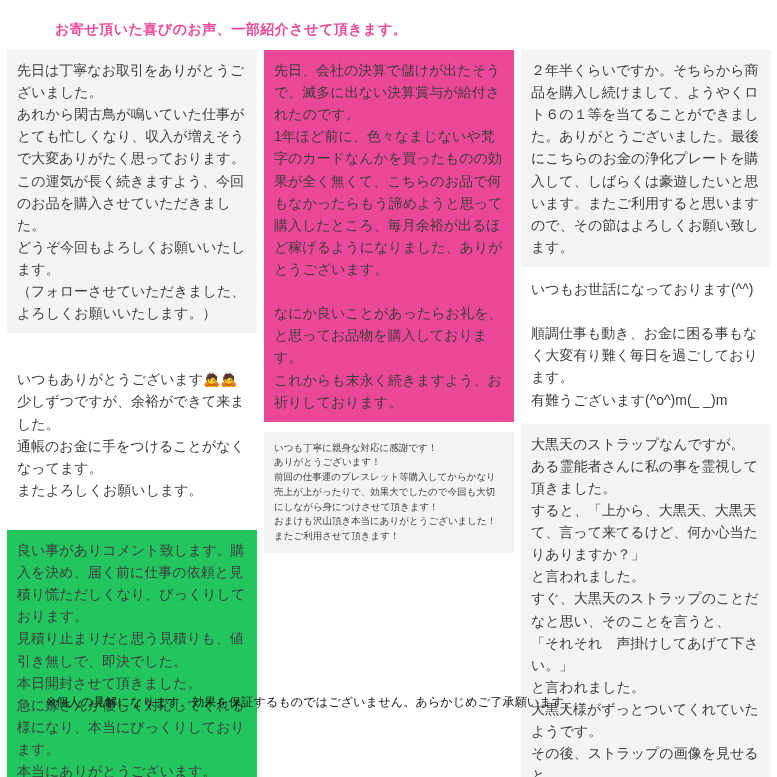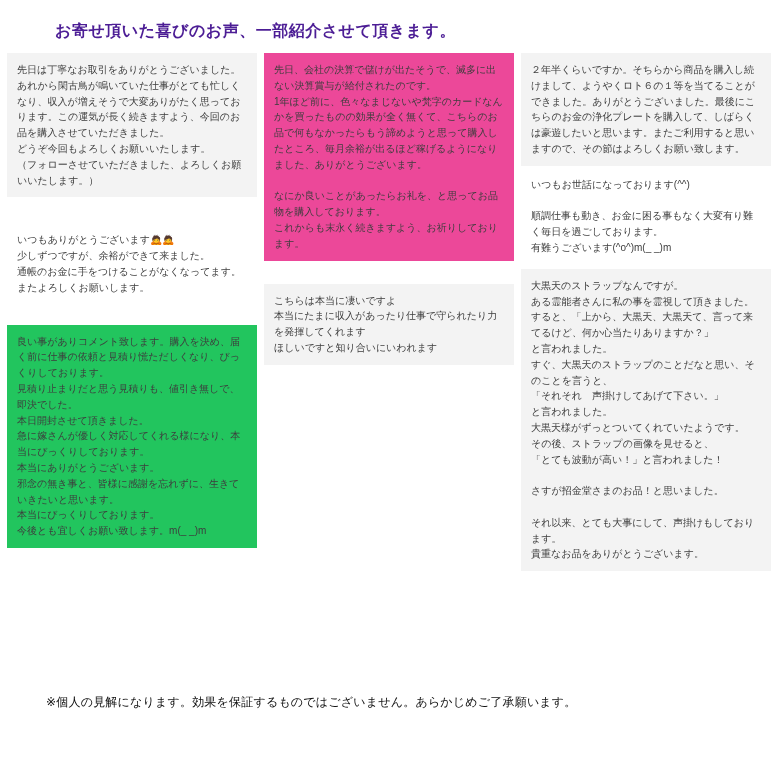--- a/index.html
+++ b/index.html
@@ -8,41 +8,41 @@
     background: #ffffff;
     font-family: "Liberation Sans", "DejaVu Sans", sans-serif;
   }
   body {
     height: 777px;
     overflow: hidden;
     position: relative;
   }
   .page-title {
     margin: 21px 0 0 55px;
-    font-size: 16px;
+    font-size: 14px;
     font-weight: bold;
-    color: #4c1d95;
+    color: #ec4899;
     letter-spacing: 0.5px;
   }
   .columns {
     display: flex;
     align-items: flex-start;
     gap: 7px;
     padding: 0 7px;
     margin-top: 11px;
   }
   .column {
     width: 250px;
     flex: 0 0 250px;
     display: flex;
     flex-direction: column;
   }
   .block {
     width: 100%;
-    font-size: 10px;
+    font-size: 14px;
     line-height: 1.58;
     color: #3d3d3d;
     white-space: pre-line;
     padding: 9px 10px;
   }
   .block.gray {
     background: #f3f3f3;
   }
   .block.plain {
     background: transparent;
@@ -85,23 +85,25 @@
 本当にびっくりしております。
 今後とも宜しくお願い致します。m(_ _)m</div>
   </div>
 
   <div class="column">
     <div class="block gray" style="background: #ec4899;">先日、会社の決算で儲けが出たそうで、滅多に出ない決算賞与が給付されたのです。
 1年ほど前に、色々なまじないや梵字のカードなんかを買ったものの効果が全く無くて、こちらのお品で何もなかったらもう諦めようと思って購入したところ、毎月余裕が出るほど稼げるようになりました、ありがとうございます。
 
 なにか良いことがあったらお礼を、と思ってお品物を購入しております。
 これからも末永く続きますよう、お祈りしております。</div>
-    <div class="block gray" style="margin-top: 23px; background: rgb(243, 243, 243);">こちらは本当に凄いですよ
-本当にたまに収入があったり仕事で守られたり力を発揮してくれます
-ほしいですと知り合いにいわれます</div>
+    <div class="block gray small" style="margin-top: 10px; background: rgb(243, 243, 243);">いつも丁寧に親身な対応に感謝です！
+ありがとうございます！
+前回の仕事運のブレスレット等購入してからかなり売上が上がったりで、効果大でしたので今回も大切にしながら身につけさせて頂きます！
+おまけも沢山頂き本当にありがとうございました！
+またご利用させて頂きます！</div>
   </div>
 
   <div class="column">
     <div class="block gray" style="background: rgb(243, 243, 243);">２年半くらいですか。そちらから商品を購入し続けまして、ようやくロト６の１等を当てることができました。ありがとうございました。最後にこちらのお金の浄化プレートを購入して、しばらくは豪遊したいと思います。またご利用すると思いますので、その節はよろしくお願い致します。</div>
     <div class="block plain" style="margin-top:2px;">いつもお世話になっております(^^)
 
 順調仕事も動き、お金に困る事もなく大変有り難く毎日を過ごしております。
 有難うございます(^o^)m(_ _)m</div>
     <div class="block gray" style="margin-top: 4px; background: rgb(243, 243, 243);">大黒天のストラップなんですが。
 ある霊能者さんに私の事を霊視して頂きました。

